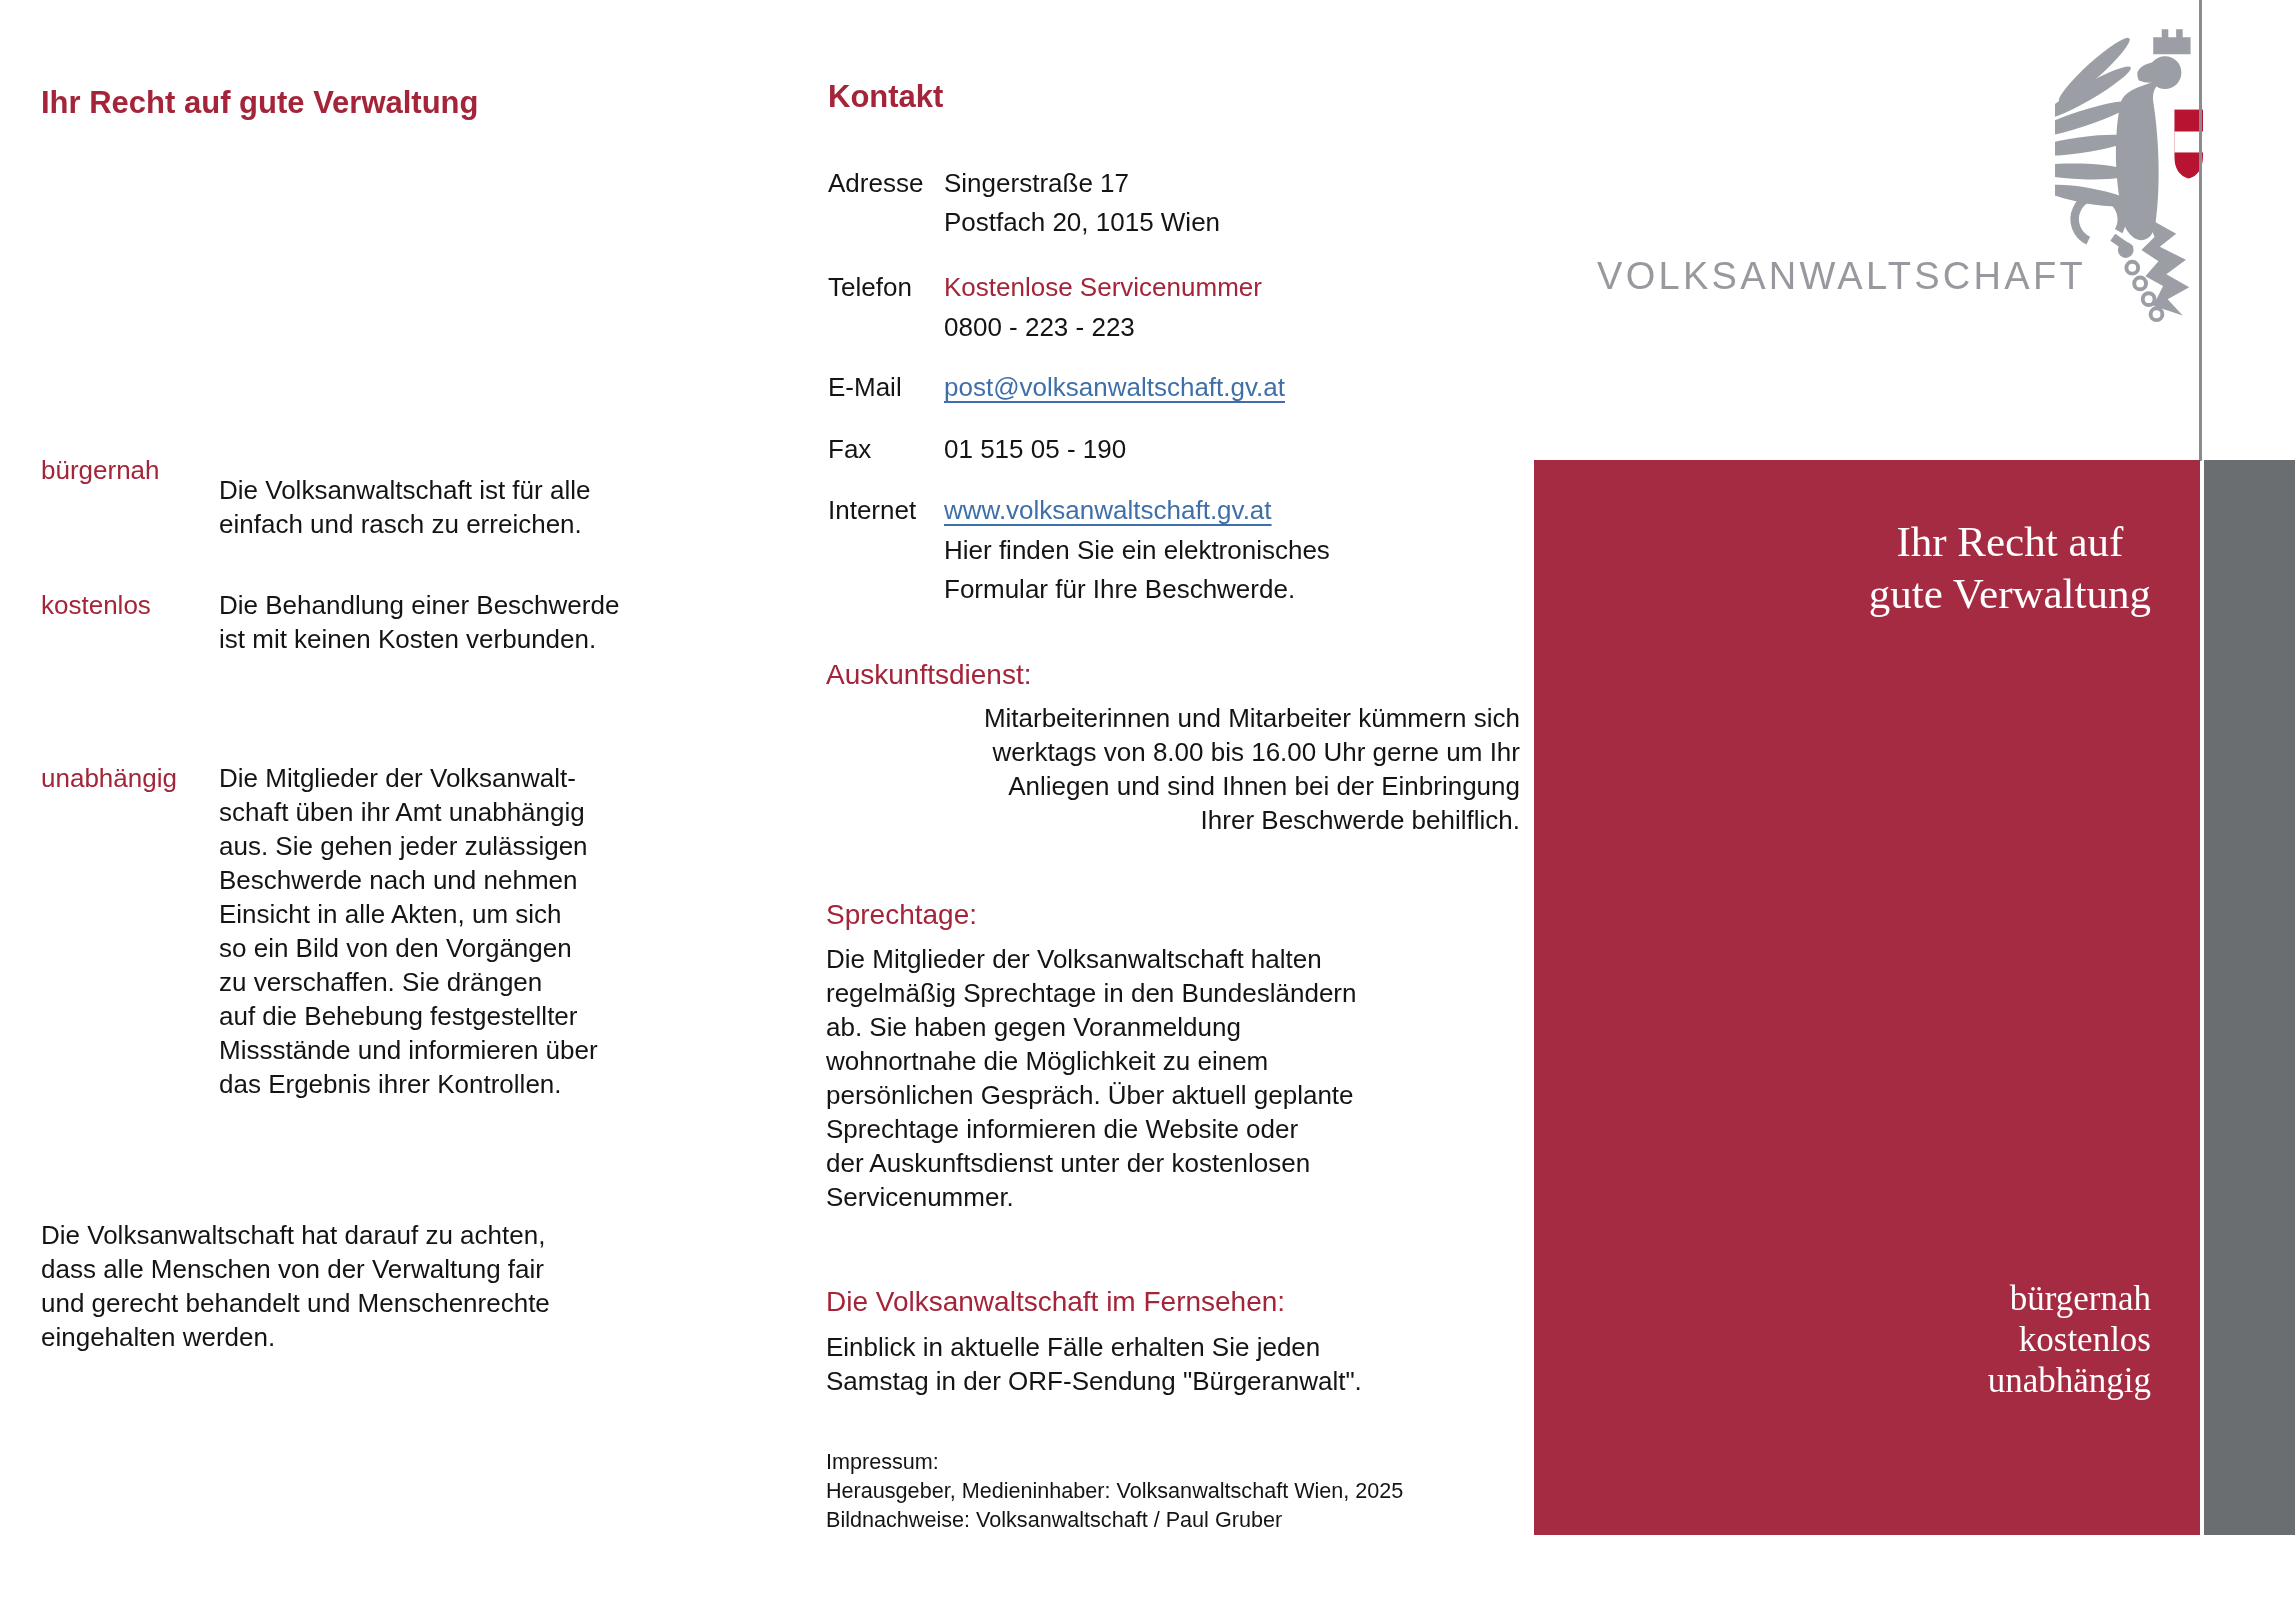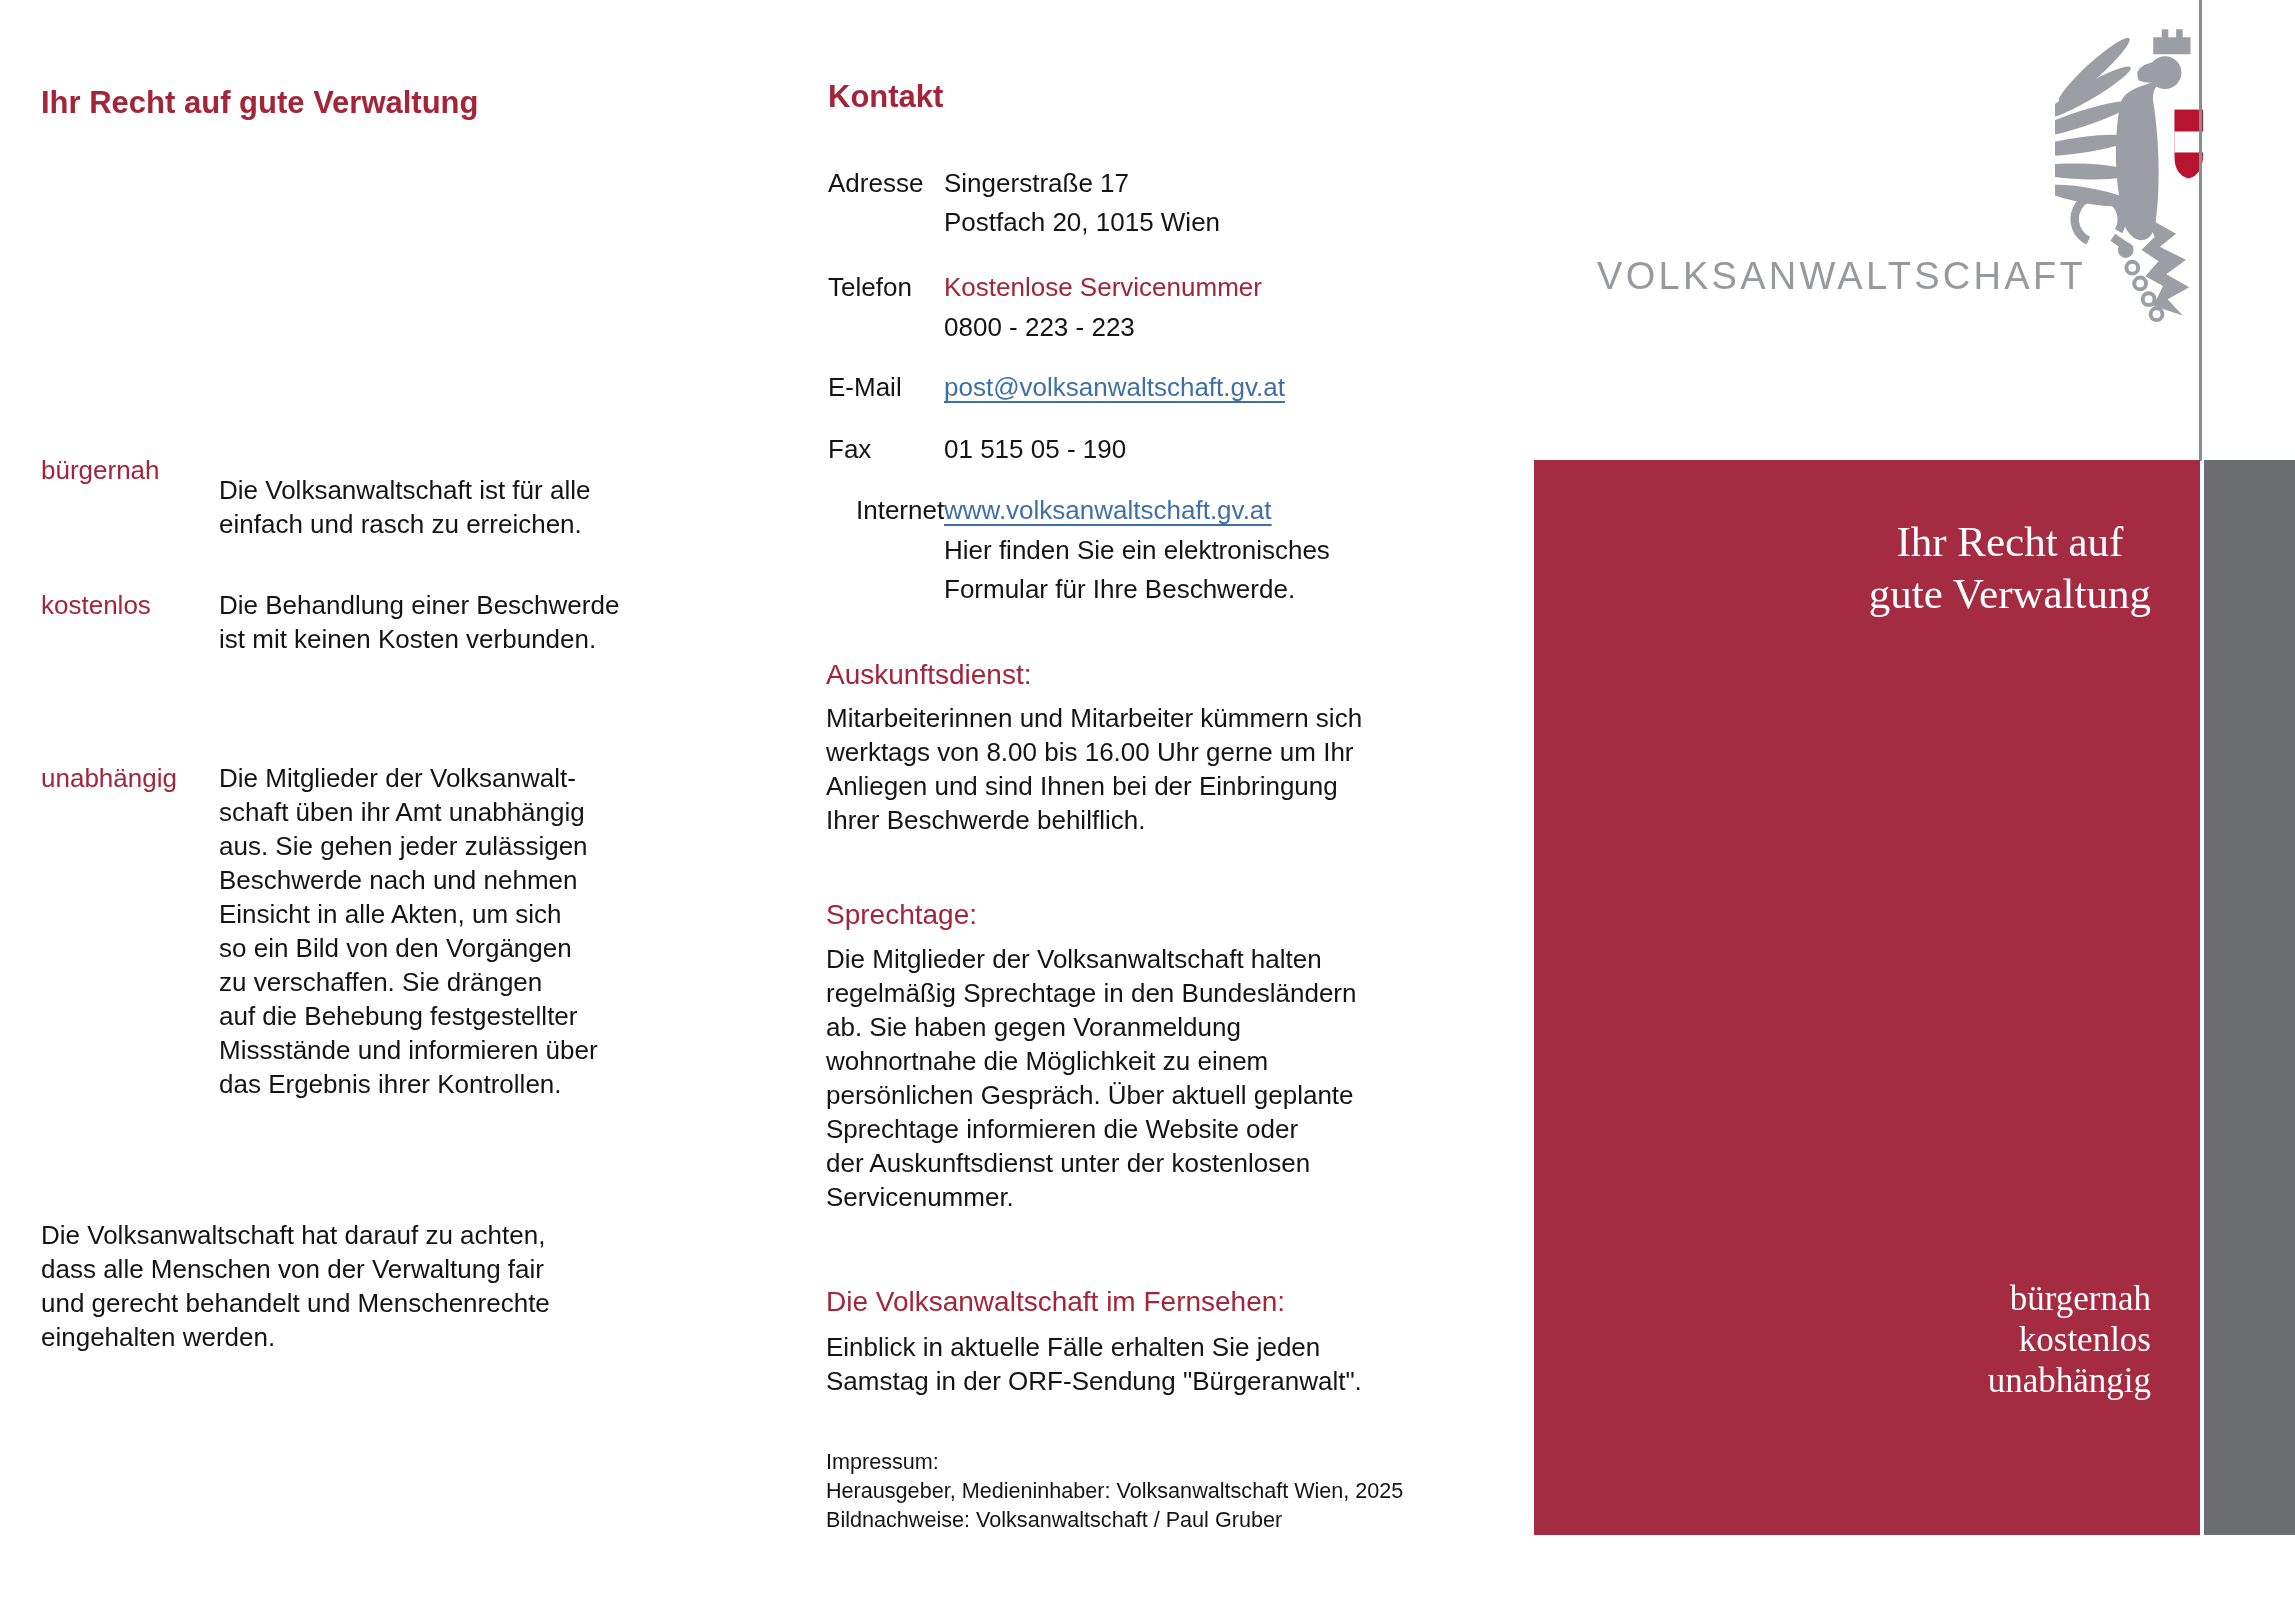--- a/index.html
+++ b/index.html
@@ -105,28 +105,28 @@
     <div class="c-label contact-text" style="top:368px;">E-Mail</div>
     <a class="c-value contact-text link" style="top:368px;">post@volksanwaltschaft.gv.at</a>
   </div>
 
   <div>
     <div class="c-label contact-text" style="top:430px;">Fax</div>
     <div class="c-value contact-text" style="top:430px;">01 515 05 - 190</div>
   </div>
 
   <div>
-    <div class="c-label contact-text" style="top:491px;margin-left:28px;">Internet</div>
+    <div class="c-label contact-text" style="top:491px;">Internet</div>
     <a class="c-value contact-text link" style="top:491px;">www.volksanwaltschaft.gv.at</a>
     <div class="c-value contact-text ml" style="top:531px;">Hier finden Sie ein elektronisches
 Formular für Ihre Beschwerde.</div>
   </div>
 
   <div class="abs red-sub" style="left:826px; top:658px;">Auskunftsdienst:</div>
-  <div class="abs body-text ml" style="left:826px; top:701px; width:694px;">Mitarbeiterinnen und Mitarbeiter kümmern sich
+  <div class="abs body-text ml" style="left:826px; top:701px; width:694px;text-align:right;">Mitarbeiterinnen und Mitarbeiter kümmern sich
 werktags von 8.00 bis 16.00 Uhr gerne um Ihr
 Anliegen und sind Ihnen bei der Einbringung
 Ihrer Beschwerde behilflich.</div>
 
   <div class="abs red-sub" style="left:826px; top:898px;">Sprechtage:</div>
   <div class="abs body-text ml" style="left:826px; top:942px; width:694px;">Die Mitglieder der Volksanwaltschaft halten
 regelmäßig Sprechtage in den Bundesländern
 ab. Sie haben gegen Voranmeldung
 wohnortnahe die Möglichkeit zu einem
 persönlichen Gespräch. Über aktuell geplante

